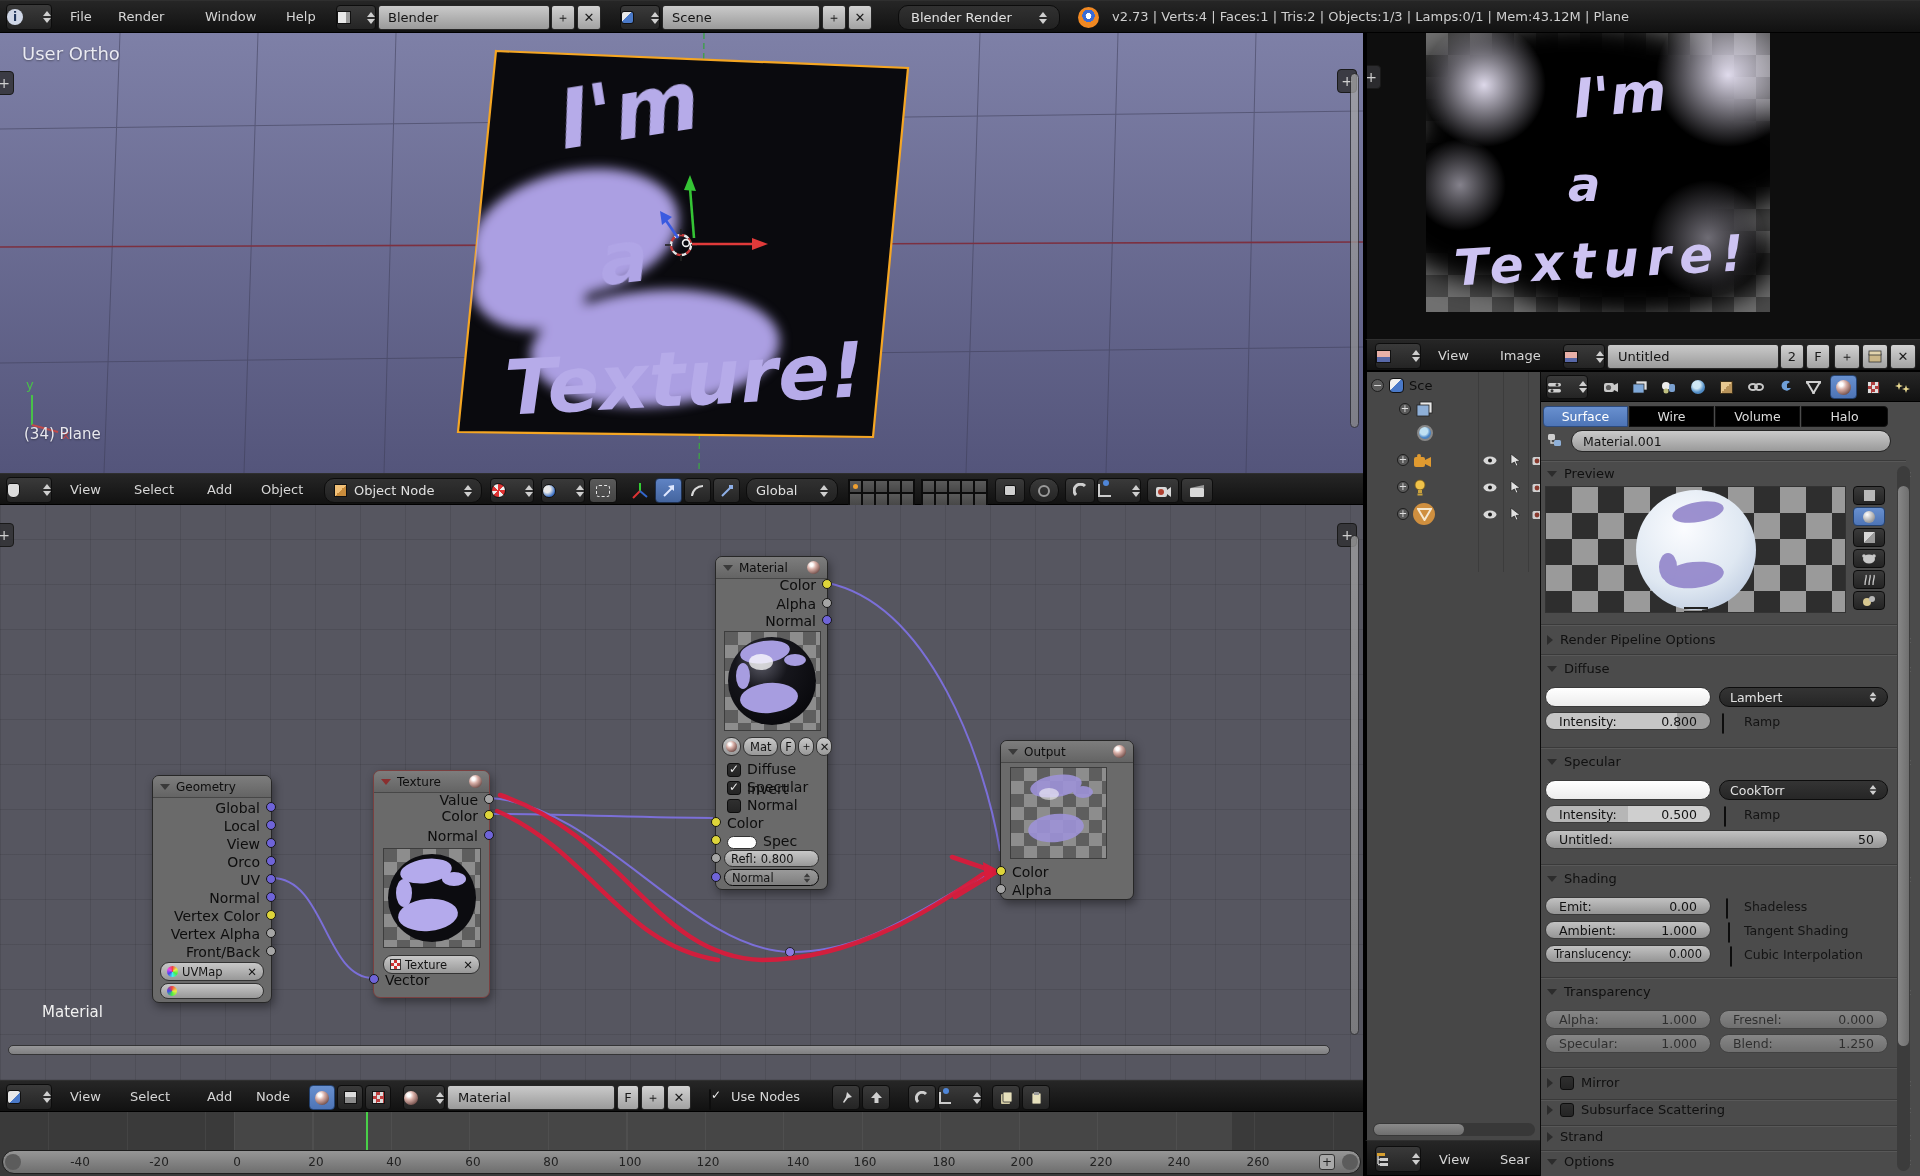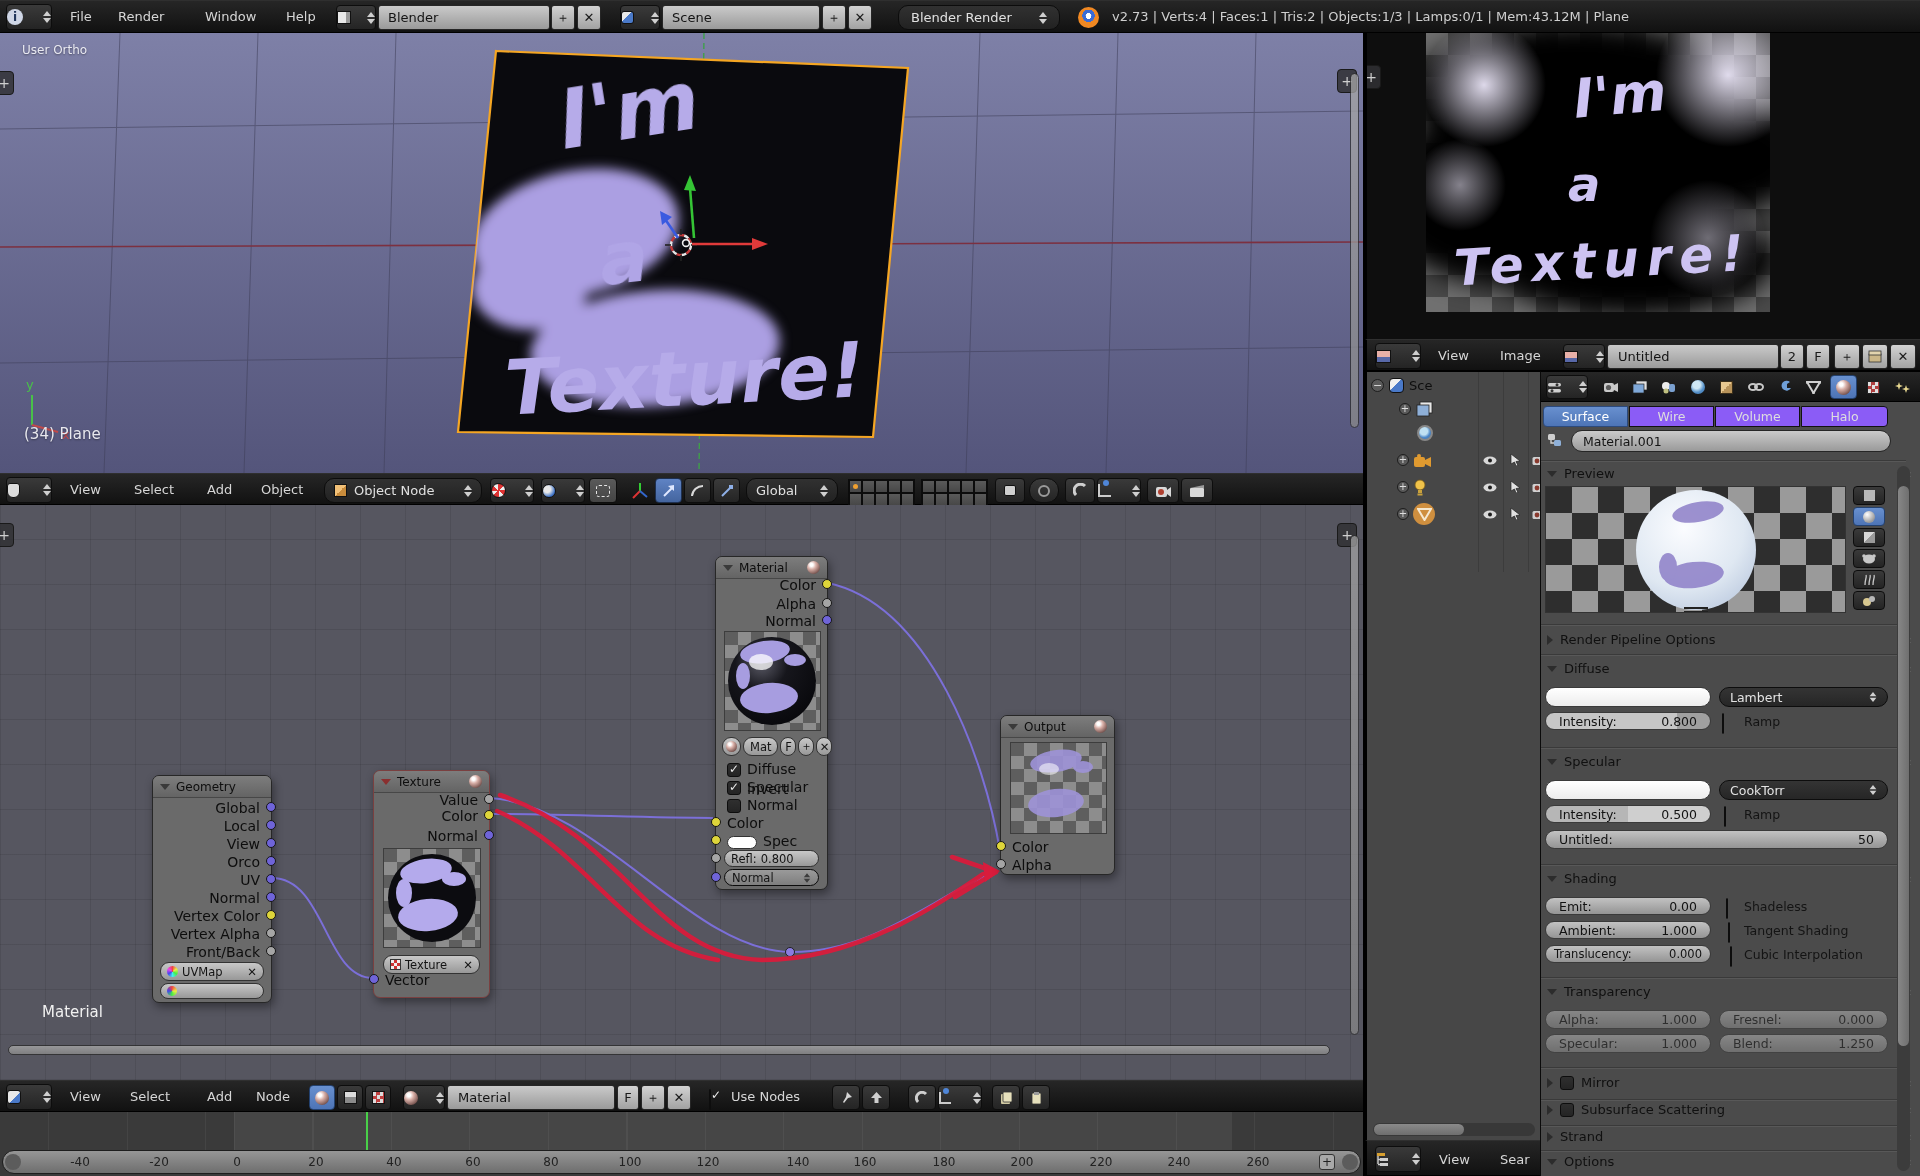--- a/index.html
+++ b/index.html
@@ -29,21 +29,21 @@
   .chk{width:14px;height:14px;border-radius:3px;background:linear-gradient(#2f2f2f,#242424);border:1px solid #0d0d0d;position:relative;flex:none}
   .chk.on::after{content:"✓";position:absolute;left:1px;top:-2px;font-size:12px;color:#ececec}
   
   .ph{display:flex;align-items:center;gap:7px;color:#101010;font-size:13px}
   .tri{width:0;height:0;border-left:5px solid transparent;border-right:5px solid transparent;border-top:6px solid #2c2c2c}
   .trir{width:0;height:0;border-top:5px solid transparent;border-bottom:5px solid transparent;border-left:6px solid #2c2c2c}
   .dots{margin-left:auto;color:#5f5f5f;font-size:9px;letter-spacing:1px}
   .sld{position:absolute;background:linear-gradient(#c2c2c2,#949494);border:1px solid #3a3a3a;border-radius:10px;color:#121212;font-size:12.5px;display:flex;align-items:center;justify-content:space-between;padding:0 13px}
   .sld.dis{opacity:.5}
   .ddk{position:absolute;background:linear-gradient(#343434,#262626);border:1px solid #0d0d0d;border-radius:10px;color:#e3e3e3;font-size:12.5px;display:flex;align-items:center;padding:0 10px}
-  .tab{position:absolute;background:#8b5cf6;border:1px solid #121212;color:#dedede;font-size:12.5px;display:flex;align-items:center;justify-content:center}
+  .tab{position:absolute;background:#000000;border:1px solid #121212;color:#dedede;font-size:12.5px;display:flex;align-items:center;justify-content:center}
   .tab.on{background:linear-gradient(#6890cf,#4d74b6);border-color:#2c4a7d;color:#fff}
   .sep{position:absolute;left:0;right:14px;height:1px;background:#3a3a3a;box-shadow:0 1px 0 #585858}
   .lbl{color:#141414;font-size:12.5px}
   .olin{position:absolute;width:1px;background:#3c3c3c}
   .plustab{position:absolute;width:20px;height:24px;background:rgba(48,48,52,.85);border:1px solid #1a1a1a;border-radius:4px;color:#cfcfcf;display:flex;align-items:center;justify-content:center;font-size:14px}
   .sbar{position:absolute;background:linear-gradient(#a8a8a8,#8a8a8a);border:1px solid #2c2c2c;border-radius:5px}
   .lgrid{display:grid;grid-template-columns:repeat(5,13px);grid-template-rows:13px 13px;border:1px solid #0c0c0c;background:#1c1c1c}
   .lgrid b{border:1px solid #0c0c0c;background:linear-gradient(#5a5a5a,#474747);position:relative}
   .lgrid b.on::after{content:"";position:absolute;left:3px;top:3px;width:5px;height:5px;border-radius:50%;background:#f0a030}
   .ball{border-radius:50%;background:radial-gradient(circle at 35% 30%,#fff 0 12%,#d9b0a8 35%,#6d4a46 80%);flex:none}
@@ -165,21 +165,21 @@
       <circle cx="686" cy="210" r="3.4" fill="none" stroke="#f0f0f0" stroke-width="1.6"></circle>
     </g>
 
     <g>
       <line x1="32" y1="392" x2="32" y2="362" stroke="#49c049" stroke-width="2"></line>
       <line x1="32" y1="392" x2="58" y2="399" stroke="#c04949" stroke-width="2"></line>
       <text x="26" y="356" font-size="13" fill="#49c049">y</text>
       <text x="62" y="406" font-size="13" fill="#c04949">x</text>
     </g>
   </svg>
-  <span class="abs" style="left:22px;top:10px;color:#eaeaf2;font-size:12px;text-shadow:0 1px 2px rgba(0,0,0,.4)">User Ortho</span>
+  <span class="abs" style="left:22px;top:10px;color:#eaeaf2;font-size:18px;text-shadow:0 1px 2px rgba(0,0,0,.4)">User Ortho</span>
   <span class="abs" style="left:24px;top:392px;color:#e8e8ee;font-size:15px;text-shadow:0 1px 2px rgba(0,0,0,.4)">(34) Plane</span>
   <div class="plustab" style="left:-6px;top:38px">+</div>
   <div class="plustab" style="left:1337px;top:36px">+</div>
   <div class="sbar" style="left:1350px;top:40px;width:9px;height:355px;opacity:.75"></div>
 </div>
 
 <div class="abs ehdr" style="left:0;top:473px;width:1363px;height:32px">
   <div class="abs ebtn" style="left:6px;top:3px;width:46px;height:26px">
     <span style="width:13px;height:15px;background:#dcdcdc;border:1px solid #111;border-radius:3px 3px 6px 6px;display:inline-block"></span>
     <span class="ud">
@@ -496,21 +496,21 @@
           <i class="u"></i>
           <i class="d"></i>
         </span>
     </div>
     <span class="sock" style="left:-5px;top:260px;background:#ded53a"></span>
     <span class="sock" style="left:-5px;top:278px;background:#ded53a"></span>
     <span class="sock" style="left:-5px;top:296px;background:#a5a5a5"></span>
     <span class="sock" style="left:-5px;top:315px;background:#6f64d8"></span>
   </div>
 
-  <div class="node" style="left:1000px;top:210px;width:115px;height:160px">
+  <div class="node" style="left:1000px;top:235px;width:134px;height:160px">
     <div class="nhead">
         <span class="ntri"></span>
         <span>Output</span>
         <span class="ball" style="width:13px;height:13px;margin-left:auto"></span>
       </div>
     <div class="abs checker" style="left:9px;top:26px;width:97px;height:92px">
       <svg width="95" height="90" viewBox="0 0 95 90">
         <g fill="#9e93d8" opacity="0.9">
             <ellipse cx="45" cy="18" rx="26" ry="11" transform="rotate(-9 45 18)"></ellipse>
             <ellipse cx="72" cy="24" rx="10" ry="6"></ellipse>

